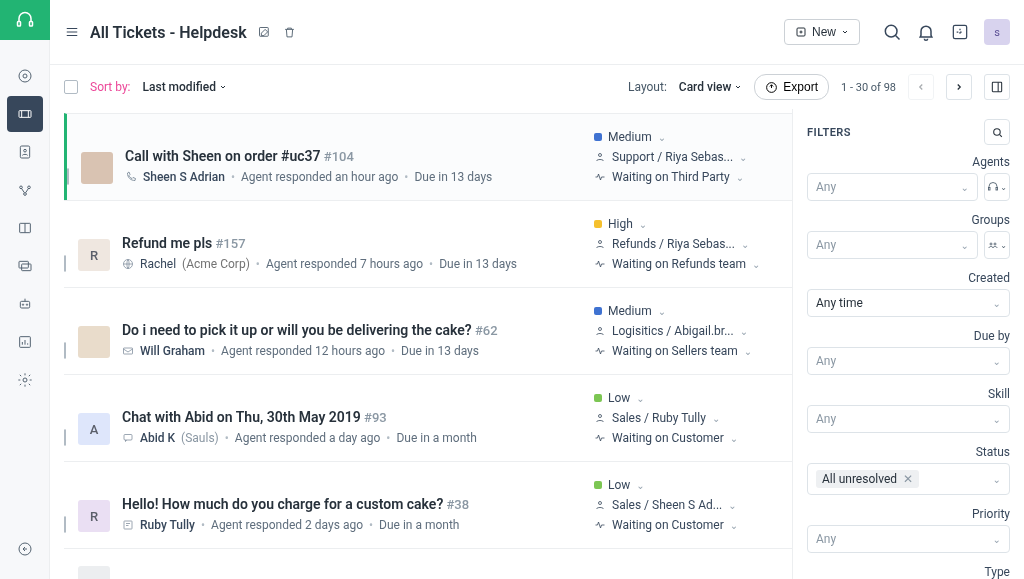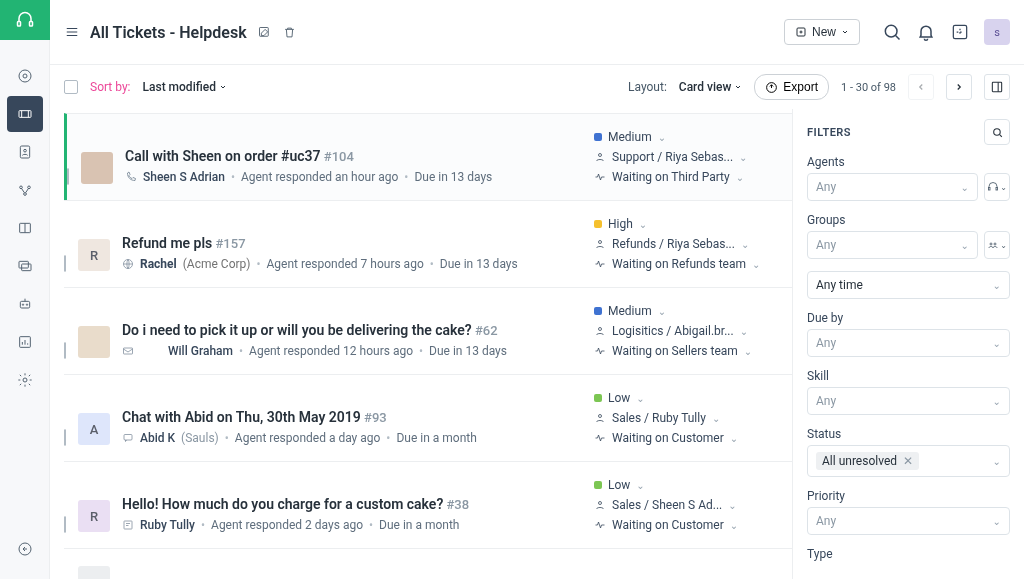--- a/index.html
+++ b/index.html
@@ -60,21 +60,21 @@
 .ticket-meta .meta-icon { color: #7b8a99; }
 .ticket-props { width: 190px; font-size: 12px; color: #37475b; display: flex; flex-direction: column; gap: 6px; }
 .prop-row { display: flex; align-items: center; gap: 6px; cursor: pointer; }
 .prio-dot { width: 8px; height: 8px; border-radius: 2px; }
 .chev { color: #97a4b0; font-size: 10px; }
 
 
 .filters-head { display: flex; align-items: center; justify-content: space-between; margin-bottom: 10px; }
 .filters-title { font-size: 11px; font-weight: 600; letter-spacing: 0.5px; color: #37475b; }
 .search-btn { width: 26px; height: 26px; border: 1px solid #dde3e8; border-radius: 4px; display: flex; align-items: center; justify-content: center; cursor: pointer; }
-.filter-group { margin-bottom: 12px; }
+.filter-group { margin-bottom: 12px; text-align: right; }
 .filter-label { font-size: 12px; color: #37475b; margin-bottom: 4px; }
 .filter-select { width: 100%; border: 1px solid #dde3e8; border-radius: 4px; padding: 6px 8px; font-size: 12px; color: #8a97a3; display: flex; align-items: center; justify-content: space-between; cursor: pointer; background: #fff; }
 .filter-select.has-value { color: #27313b; }
 .filter-row-split { display: flex; gap: 6px; }
 .filter-row-split .filter-select { flex: 1; }
 .filter-row-split .mini-btn { width: 26px; border: 1px solid #dde3e8; border-radius: 4px; display: flex; align-items: center; justify-content: center; font-size: 10px; color: #546371; cursor: pointer; }
 .status-chip { display: flex; align-items: center; gap: 8px; }
 .status-chip .chip { background: #eef0f2; border-radius: 3px; padding: 2px 6px; display: flex; align-items: center; gap: 6px; font-size: 12px; }
 .status-chip .chip .x { color: #8a97a3; cursor: pointer; }
 
@@ -313,21 +313,21 @@
             <div class="ticket-avatar" style="background: rgb(239, 231, 224);">R</div>
             <div class="ticket-content">
               <div><span class="ticket-title">Refund me pls</span> <span class="ticket-id">#157</span></div>
               <div class="ticket-meta">
                 <span class="meta-icon">
                   <svg width="12" height="12" viewBox="0 0 24 24" fill="none" stroke="currentColor" stroke-width="1.5">
                     <circle cx="12" cy="12" r="9"></circle>
                     <path d="M3 12h18M12 3c3 3 3 15 0 18M12 3c-3 3-3 15 0 18"></path>
                   </svg>
                 </span>
-                <span style="font-weight: 700; color: rgb(55, 71, 91);">Rachel</span>
+                <span style="font-weight: 400; color: rgb(55, 71, 91);">Rachel</span>
                 <span style="color: #737373;">(Acme Corp)</span>
                 <span class="sep">•</span>
                 <span>Agent responded 7 hours ago</span>
                 <span class="sep">•</span>
                 <span>Due in 13 days</span>
               </div>
             </div>
             <div class="ticket-props">
               <div class="prop-row">
                 <span class="prio-dot" style="background: rgb(245, 192, 46);"></span>
@@ -360,21 +360,21 @@
             <div class="ticket-avatar" style="background: rgb(233, 220, 203);"></div>
             <div class="ticket-content">
               <div><span class="ticket-title">Do i need to pick it up or will you be delivering the cake?</span> <span class="ticket-id">#62</span></div>
               <div class="ticket-meta">
                 <span class="meta-icon">
                   <svg width="12" height="12" viewBox="0 0 24 24" fill="none" stroke="currentColor" stroke-width="1.5">
                     <rect x="3" y="6" width="18" height="12" rx="1"></rect>
                     <path d="M3 8l9 6 9-6"></path>
                   </svg>
                 </span>
-                <span style="font-weight: 500; color: rgb(55, 71, 91); margin-left: 28px;">Will Graham</span>
+                <span style="font-weight: 500; color: rgb(55, 71, 91);">Will Graham</span>
                 <span class="sep">•</span>
                 <span>Agent responded 12 hours ago</span>
                 <span class="sep">•</span>
                 <span>Due in 13 days</span>
               </div>
             </div>
             <div class="ticket-props">
               <div class="prop-row">
                 <span class="prio-dot" style="background: rgb(63, 114, 209);"></span>
                 <span>Medium</span>
@@ -544,20 +544,21 @@
                   <circle cx="8" cy="10" r="2"></circle>
                   <circle cx="16" cy="10" r="2"></circle>
                   <path d="M4 18c0-2 2-3 4-3s4 1 4 3M12 18c0-2 2-3 4-3s4 1 4 3"></path>
                 </svg>
                 <span style="font-size:8px;margin-left:1px">⌄</span>
               </div>
           </div>
         </div>
 
         <div class="filter-group">
+          <div class="filter-label">Created</div>
           <div class="filter-select has-value">
               <span>Any time</span>
               <span class="chev">⌄</span>
             </div>
         </div>
 
         <div class="filter-group">
           <div class="filter-label">Due by</div>
           <div class="filter-select">
               <span>Any</span>

